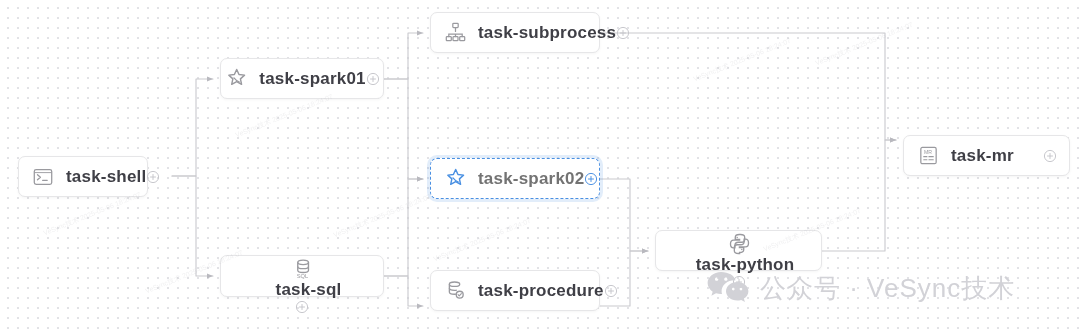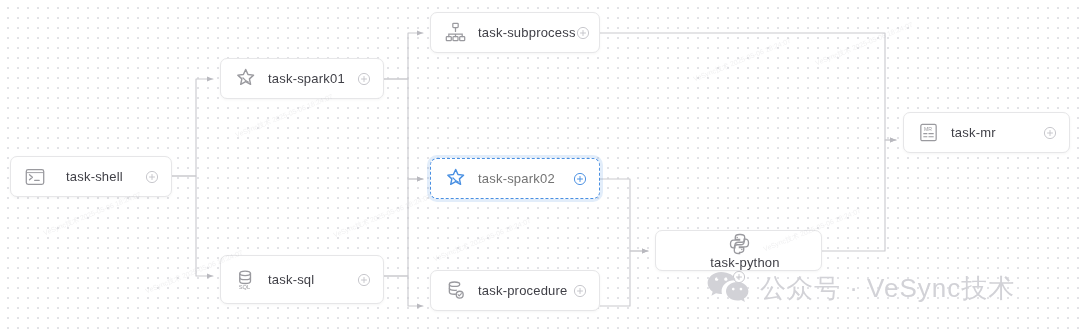--- a/index.html
+++ b/index.html
@@ -36,22 +36,22 @@
     box-shadow: 0 0 0 3px rgba(74,144,226,0.16);
   }
   .node-icon {
     width: 24px; height: 24px;
     flex: 0 0 24px;
     display: flex; align-items: center; justify-content: center;
     color: #9a9a9f;
   }
   .node-label {
     margin-left: 11px;
-    font-size: 13px;
-    font-weight: normal;
+    font-size: 17px;
+    font-weight: bold;
     color: #3f3f46;
     letter-spacing: 0.2px;
     white-space: nowrap;
     flex: 1 1 auto;
   }
   .node.selected .node-label { color: #737373; }
   .node.selected .node-icon { color: #4a90e2; }
   .node.selected .plus-btn { color: #4a90e2; }
   .plus-btn {
     width: 14px; height: 14px;
@@ -108,21 +108,21 @@
         <path d="M 384 276 L 408 276 L 408 179 L 423 179" marker-end="url(#arrow)"></path>
         <path d="M 384 276 L 408 276 L 408 306 L 423 306" marker-end="url(#arrow)"></path>
         <path d="M 600 179 L 630 179 L 630 251 L 648 251" marker-end="url(#arrow)"></path>
         <path d="M 600 306 L 630 306 L 630 251 L 648 251" marker-end="url(#arrow)"></path>
         <path d="M 600 33 L 885 33 L 885 140 L 896 140" marker-end="url(#arrow)"></path>
         <path d="M 822 251 L 885 251 L 885 140 L 896 140" marker-end="url(#arrow)"></path>
       </g>
   </svg>
 
   <div id="node-layer">
-      <div class="node" style="left: 10px; top: 156px; width: 162px; height: 41px; gap: 8px;">
+      <div class="node" style="left: 18px; top: 156px; width: 130px; height: 41px;">
         <span class="node-icon">
           <svg width="22" height="22" viewBox="0 0 24 24" fill="none" stroke="currentColor" stroke-width="1.4">
             <rect x="2.5" y="4" width="19" height="16" rx="2"></rect>
             <path d="M6 9.5l3.2 2.8L6 15.1" stroke-linecap="round" stroke-linejoin="round"></path>
             <path d="M11.6 15.6h5" stroke-linecap="round"></path>
             <path d="M2.5 7.2h19" stroke-width="1"></path>
           </svg>
         </span>
         <span class="node-label">task-shell</span>
         <span class="plus-btn">
@@ -140,21 +140,21 @@
           </svg>
         </span>
         <span class="node-label">task-spark01</span>
         <span class="plus-btn">
           <svg width="14" height="14" viewBox="0 0 16 16" fill="none" stroke="currentColor" stroke-width="1.1">
             <circle cx="8" cy="8" r="6.4"></circle>
             <path d="M8 5.1v5.8M5.1 8h5.8" stroke-linecap="round"></path>
           </svg>
         </span>
       </div>
-      <div class="node" style="left: 220px; top: 255px; width: 164px; height: 49px;">
+      <div class="node" style="left: 220px; top: 255px; width: 164px; height: 42px; flex-direction: column;">
         <span class="node-icon">
           <svg width="23" height="23" viewBox="0 0 24 24" fill="none" stroke="currentColor" stroke-width="1.4">
             <ellipse cx="11.6" cy="5.6" rx="5.6" ry="2.4"></ellipse>
             <path d="M6 5.6v8.2c0 1.3 2.5 2.4 5.6 2.4s5.6-1.1 5.6-2.4V5.6"></path>
             <path d="M6 9.8c0 1.3 2.5 2.4 5.6 2.4s5.6-1.1 5.6-2.4"></path>
             <text x="5" y="22.4" font-size="6" font-family="Liberation Sans, sans-serif" fill="currentColor" stroke="none">SQL</text>
           </svg>
         </span>
         <span class="node-label">task-sql</span>
         <span class="plus-btn">
@@ -225,21 +225,21 @@
           </svg>
         </span>
         <span class="node-label">task-python</span>
         <span class="plus-btn">
           <svg width="14" height="14" viewBox="0 0 16 16" fill="none" stroke="currentColor" stroke-width="1.1">
             <circle cx="8" cy="8" r="6.4"></circle>
             <path d="M8 5.1v5.8M5.1 8h5.8" stroke-linecap="round"></path>
           </svg>
         </span>
       </div>
-      <div class="node" style="left: 903px; top: 112px; width: 167px; height: 41px;">
+      <div class="node" style="left: 903px; top: 135px; width: 167px; height: 41px;">
         <span class="node-icon">
           <svg width="23" height="23" viewBox="0 0 24 24" fill="none" stroke="currentColor" stroke-width="1.3">
             <rect x="4" y="3.6" width="16" height="17" rx="1.6"></rect>
             <text x="7.2" y="10.4" font-size="5.4" font-family="Liberation Sans, sans-serif" fill="currentColor" stroke="none">MR</text>
             <path d="M7 13.2h3.4M12.4 13.2h4.6M7 16.4h3.4M12.4 16.4h4.6" stroke-linecap="round" stroke-width="1.1"></path>
           </svg>
         </span>
         <span class="node-label">task-mr</span>
         <span class="plus-btn">
           <svg width="14" height="14" viewBox="0 0 16 16" fill="none" stroke="currentColor" stroke-width="1.1">

